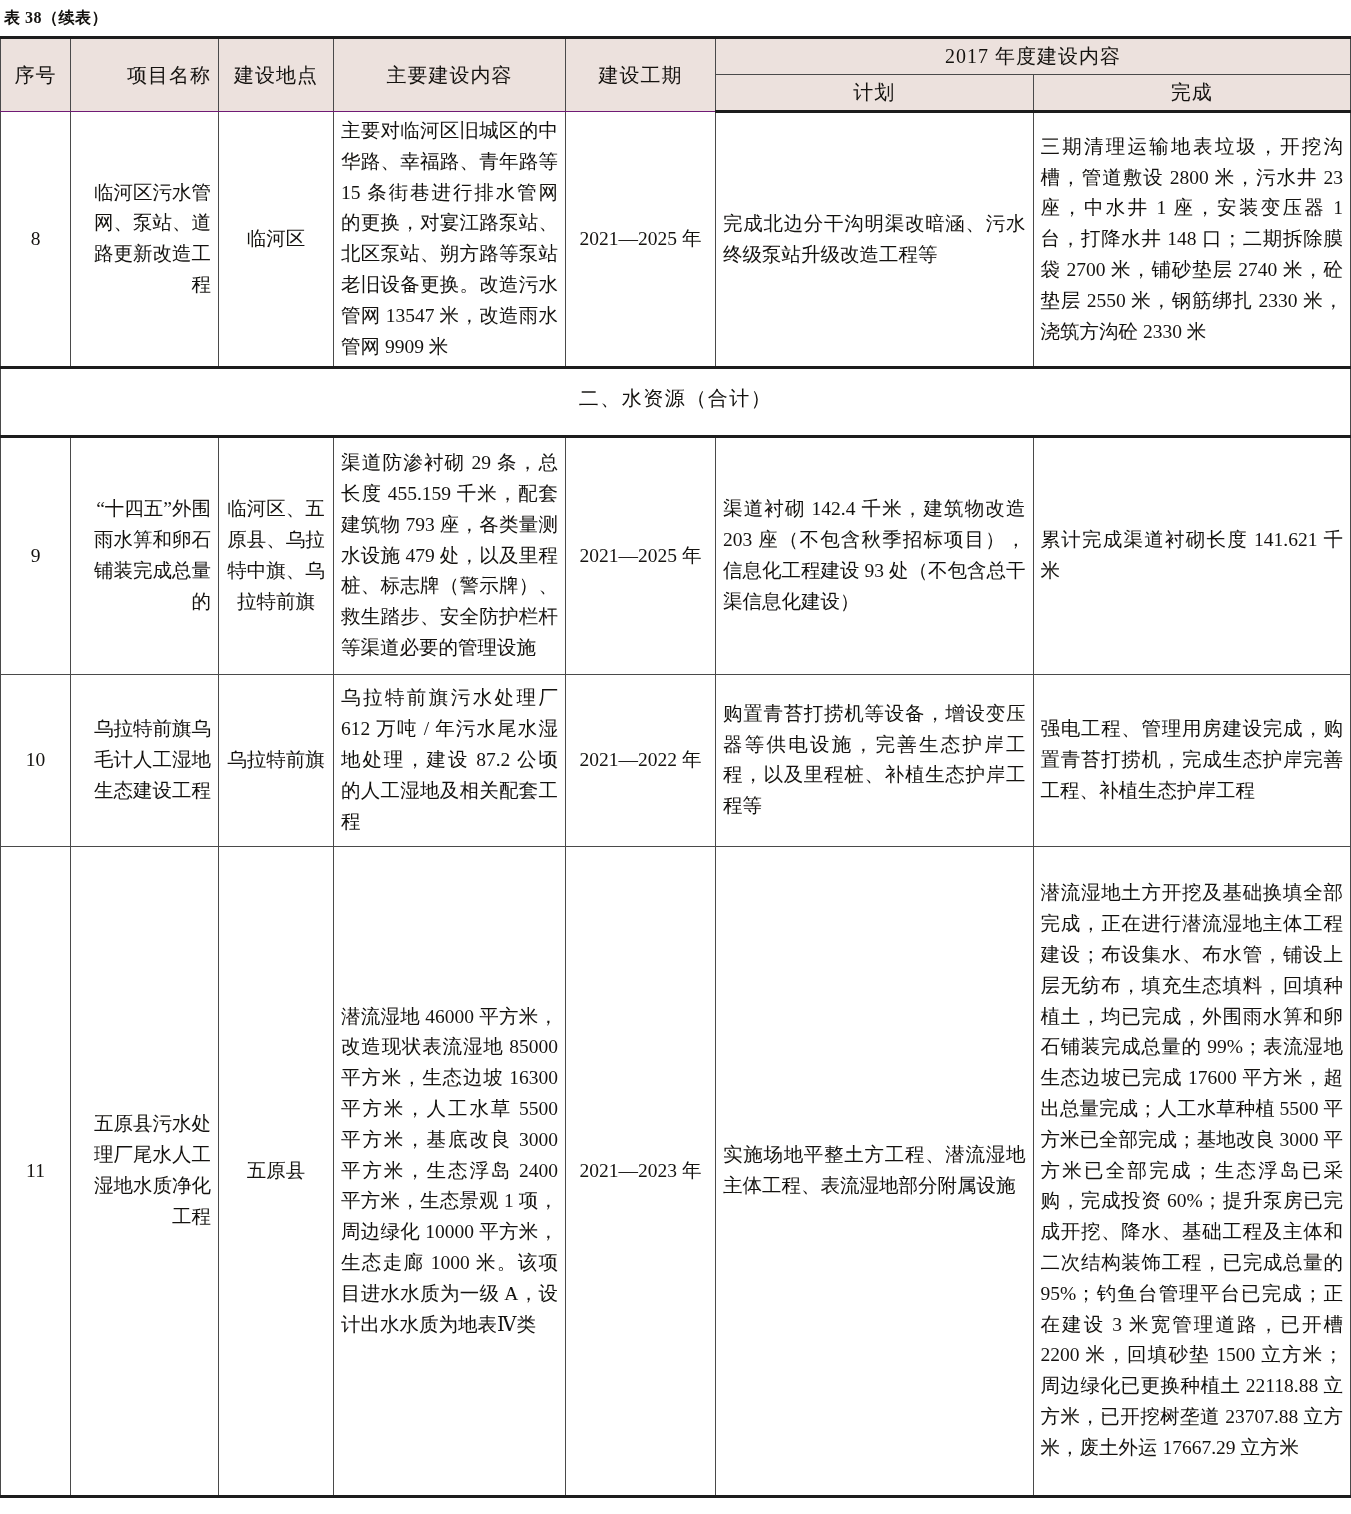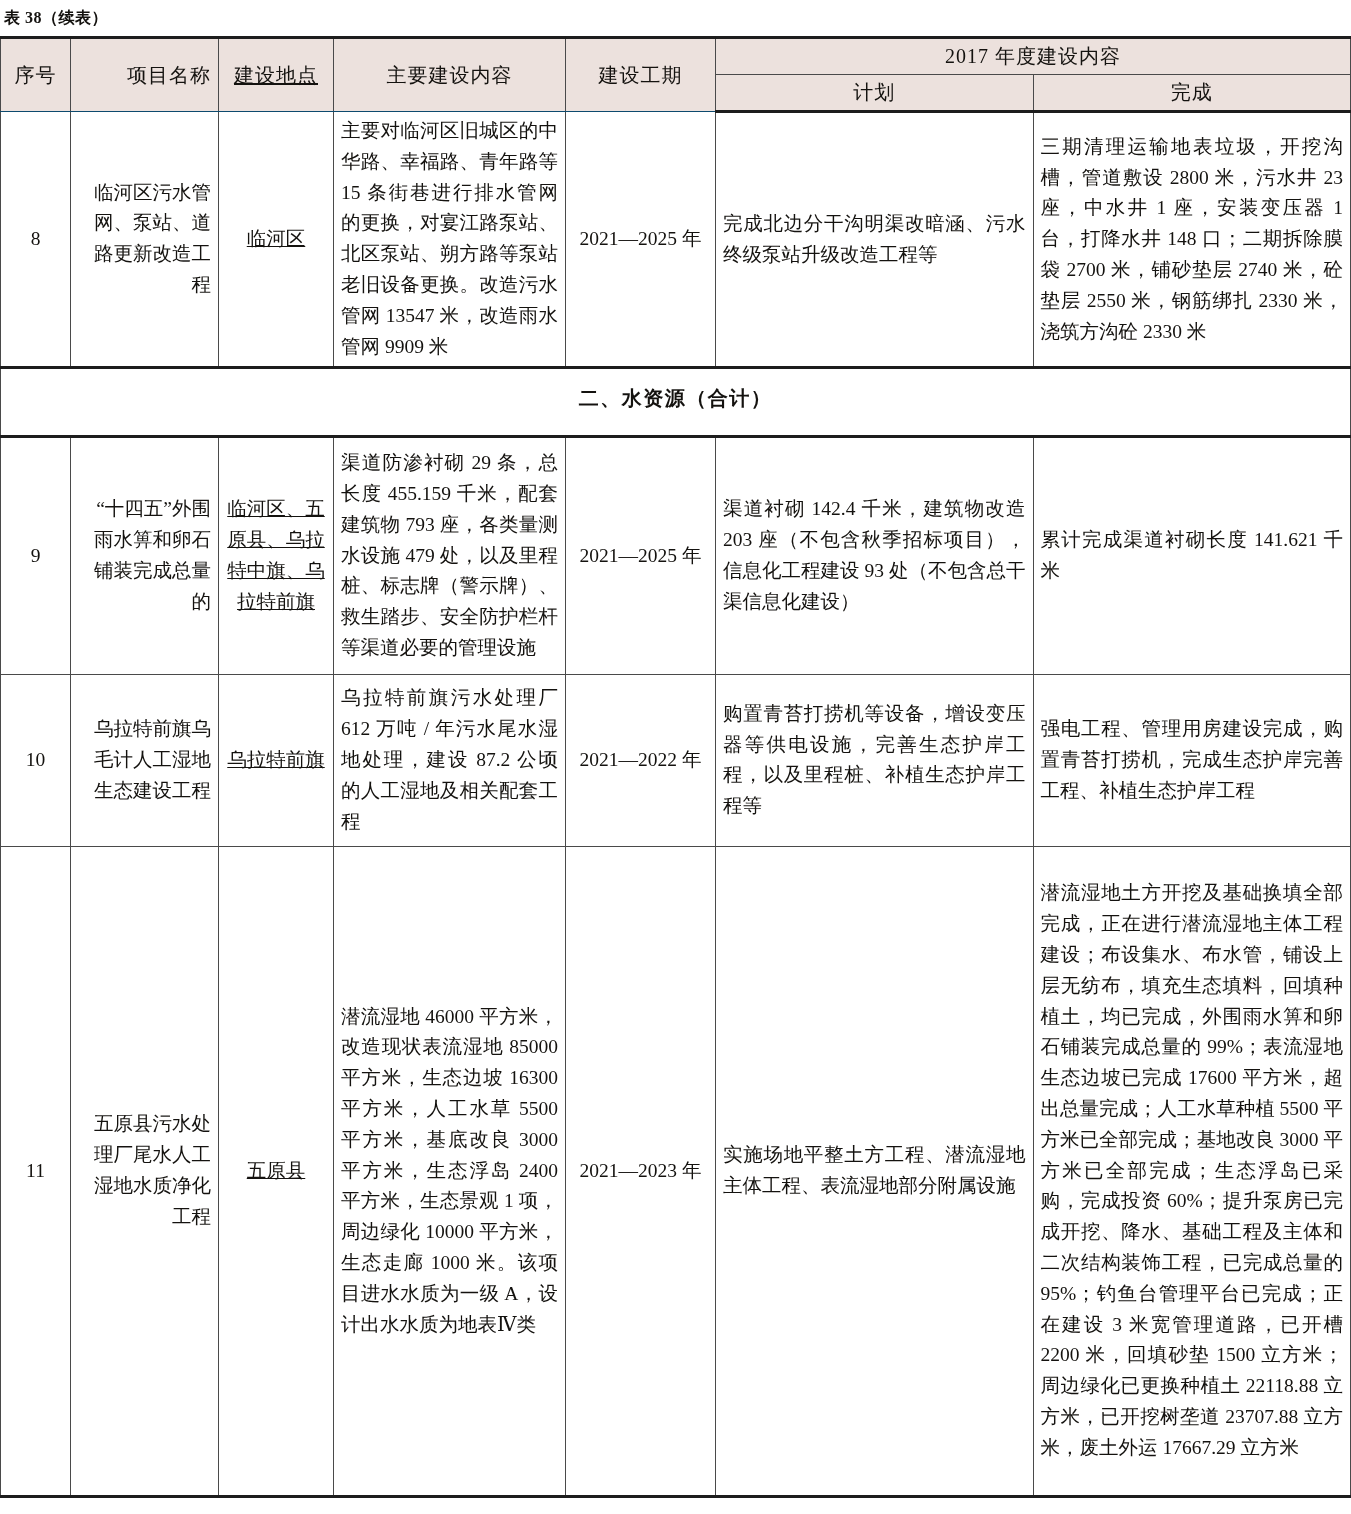--- a/index.html
+++ b/index.html
@@ -51,40 +51,40 @@
   }
   thead th {
     background: #ece1dd;
     text-align: center;
     font-size: 20px;
     font-weight: 600;
     letter-spacing: 1px;
   }
   thead tr.hrow1 th { border-bottom-width: 1px; }
   thead tr:last-child th { border-bottom: 3px solid #1d1d1d; }
-  thead th.hdr-tall { border-bottom: 3px solid #0c4a6e; }
+  thead th.hdr-tall { border-bottom: 3px solid #701a75; }
   .c-seq      { width: 70px;  text-align: center; }
   .c-name     { width: 148px; text-align: right; }
-  .c-place    { width: 115px; text-align: center; text-decoration: underline; }
+  .c-place    { width: 115px; text-align: center; }
   .c-content  { width: 232px; margin-top: 40px; }
   .c-period   { width: 150px; text-align: center; }
   .c-plan     { width: 305px; }
   .c-done     { width: 331px; }
   tbody td {
     vertical-align: middle;
     line-height: 1.58;
     text-align: justify;
     text-justify: inter-ideograph;
   }
   tbody td.ctr { text-align: center; }
   tbody tr.body-row > td { border-top: 1px solid #4a4a4a; }
   tr.section-row td {
     text-align: center;
     font-size: 20px;
-    font-weight: 700;
+    font-weight: 400;
     letter-spacing: 1.5px;
     padding: 14px 0 20px 0;
     border-top: 3px solid #1d1d1d;
     border-bottom: 3px solid #1d1d1d;
     border-left: 1px solid #4a4a4a;
     border-right: 1px solid #4a4a4a;
   }
   tr.row-8 > td { height: 248px; }
   tr.row-9 > td { height: 238px; }
   tr.row-10 > td { height: 172px; }

